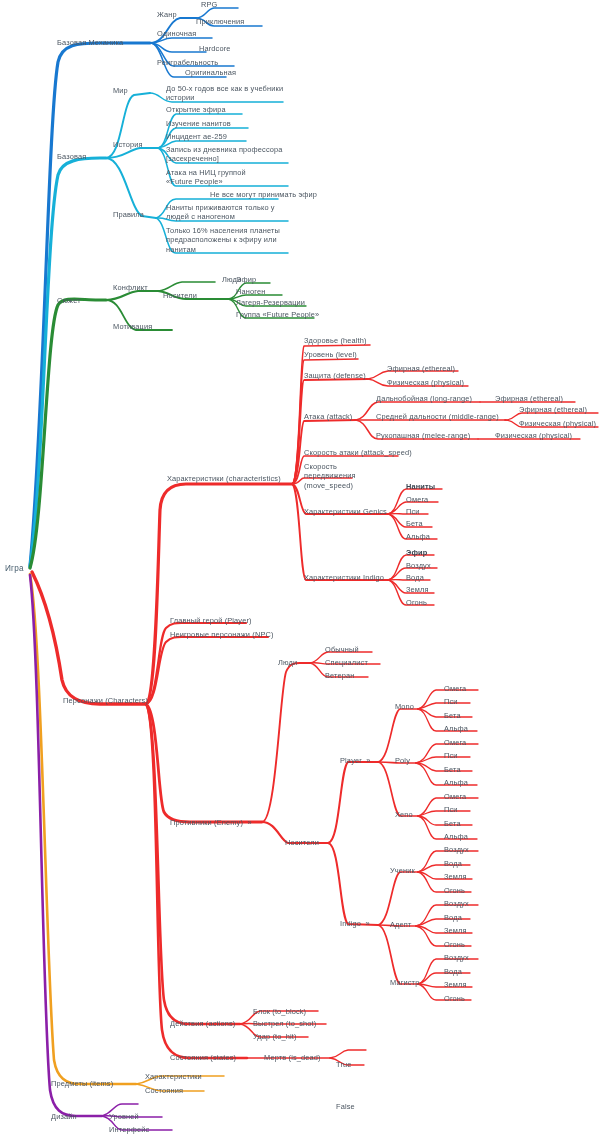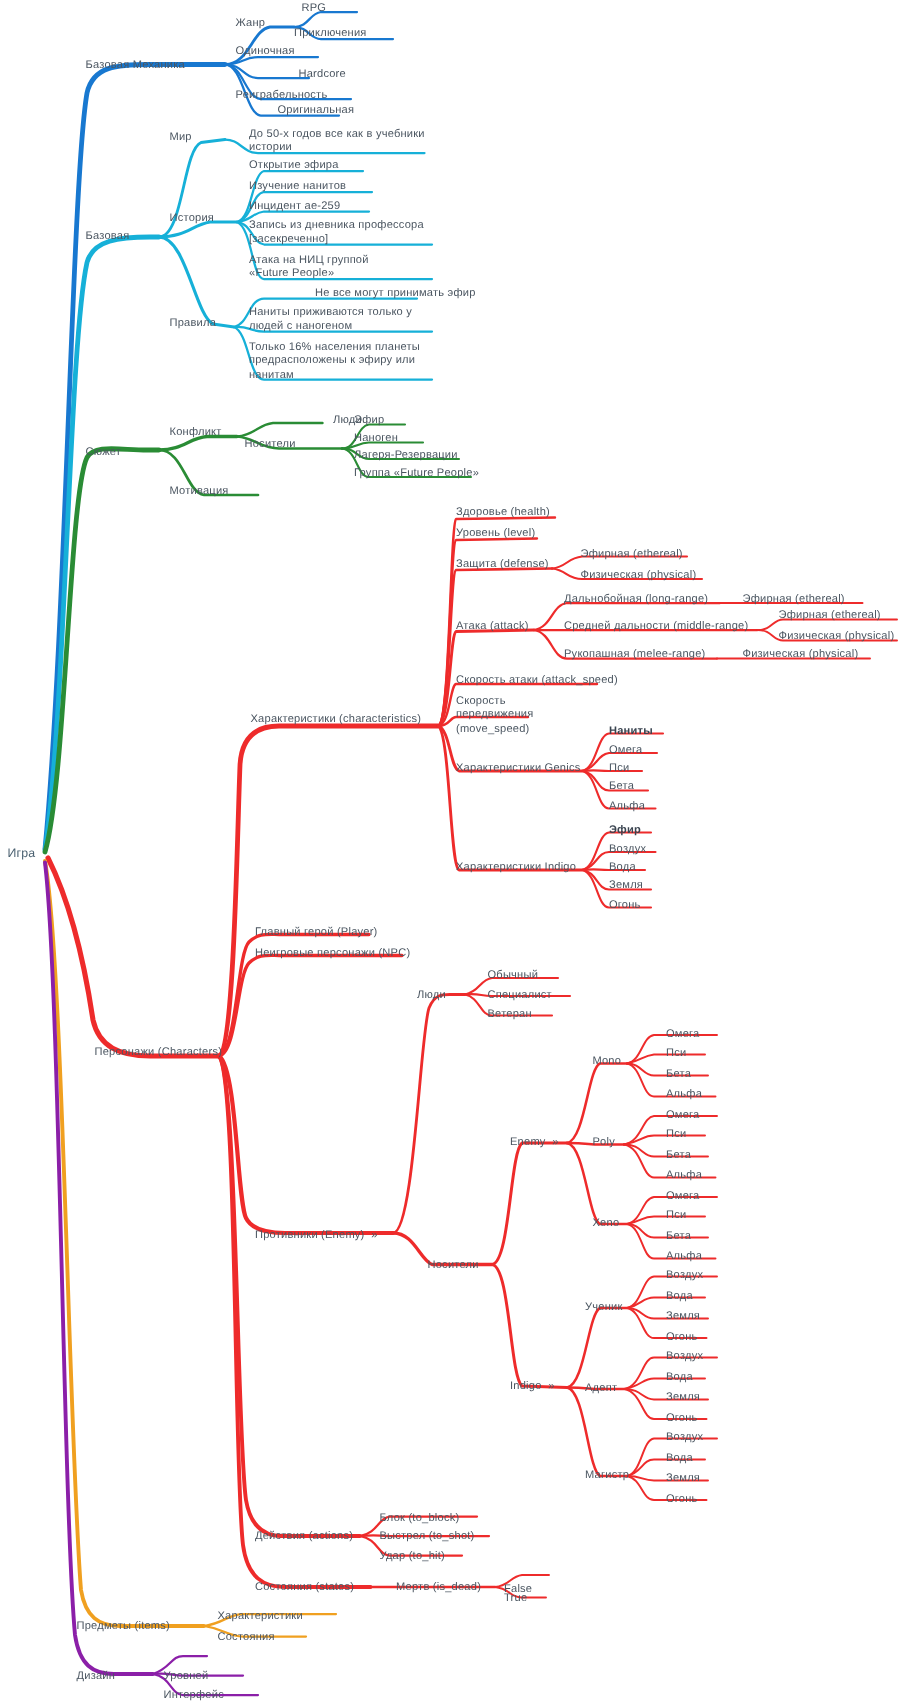--- a/index.html
+++ b/index.html
@@ -245,21 +245,21 @@
       <div class="node-label" style="left: 406px; top: 598px;">Огонь</div>
       <div class="node-label" style="left: 63px; top: 696px;">Персонажи (Characters)</div>
       <div class="node-label" style="left: 170px; top: 616px;">Главный герой (Player)</div>
       <div class="node-label" style="left: 170px; top: 630px;">Неигровые персонажи (NPC)</div>
       <div class="node-label" style="left: 170px; top: 818px;">Противники (Enemy)  »</div>
       <div class="node-label" style="left: 278px; top: 658px;">Люди</div>
       <div class="node-label" style="left: 325px; top: 645px;">Обычный</div>
       <div class="node-label" style="left: 325px; top: 658px;">Специалист</div>
       <div class="node-label" style="left: 325px; top: 671px;">Ветеран</div>
       <div class="node-label" style="left: 285px; top: 838px;">Носители</div>
-      <div class="node-label" style="left: 340px; top: 756px;">Enemy  »</div>
+      <div class="node-label" style="left: 340px; top: 756px;">Player  »</div>
       <div class="node-label" style="left: 395px; top: 702px;">Mono</div>
       <div class="node-label" style="left: 444px; top: 684px;">Омега</div>
       <div class="node-label" style="left: 444px; top: 697px;">Пси</div>
       <div class="node-label" style="left: 444px; top: 711px;">Бета</div>
       <div class="node-label" style="left: 444px; top: 724px;">Альфа</div>
       <div class="node-label" style="left: 395px; top: 756px;">Poly</div>
       <div class="node-label" style="left: 444px; top: 738px;">Омега</div>
       <div class="node-label" style="left: 444px; top: 751px;">Пси</div>
       <div class="node-label" style="left: 444px; top: 765px;">Бета</div>
       <div class="node-label" style="left: 444px; top: 778px;">Альфа</div>
@@ -283,21 +283,21 @@
       <div class="node-label" style="left: 444px; top: 953px;">Воздух</div>
       <div class="node-label" style="left: 444px; top: 967px;">Вода</div>
       <div class="node-label" style="left: 444px; top: 980px;">Земля</div>
       <div class="node-label" style="left: 444px; top: 994px;">Огонь</div>
       <div class="node-label" style="left: 170px; top: 1019px;">Действия (actions)</div>
       <div class="node-label" style="left: 253px; top: 1007px;">Блок (to_block)</div>
       <div class="node-label" style="left: 253px; top: 1019px;">Выстрел (to_shot)</div>
       <div class="node-label" style="left: 253px; top: 1032px;">Удар (to_hit)</div>
       <div class="node-label" style="left: 170px; top: 1053px;">Состояния (states)</div>
       <div class="node-label" style="left: 264px; top: 1053px;">Мертв (is_dead)</div>
-      <div class="node-label" style="left: 336px; top: 1054px;">False</div>
+      <div class="node-label" style="left: 336px; top: 1102px;">False</div>
       <div class="node-label" style="left: 336px; top: 1060px;">True</div>
       <div class="node-label" style="left: 51px; top: 1079px;">Предметы (items)</div>
       <div class="node-label" style="left: 145px; top: 1072px;">Характеристики</div>
       <div class="node-label" style="left: 145px; top: 1086px;">Состояния</div>
       <div class="node-label" style="left: 51px; top: 1112px;">Дизайн</div>
       <div class="node-label" style="left: 109px; top: 1158px;">2D</div>
       <div class="node-label" style="left: 109px; top: 1112px;">Уровней</div>
       <div class="node-label" style="left: 109px; top: 1125px;">Интерфейс</div>
     </div>
 

